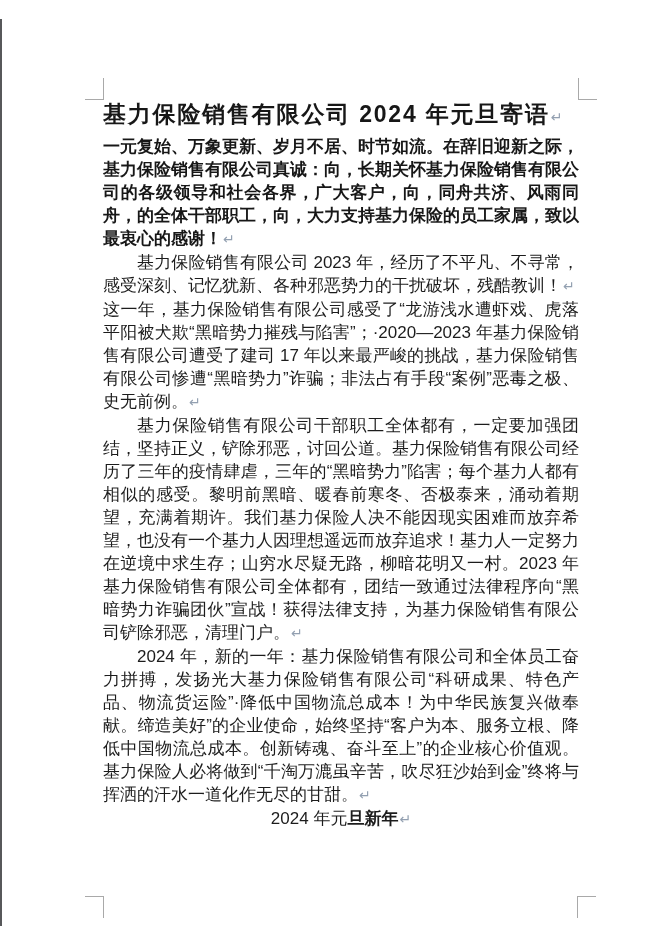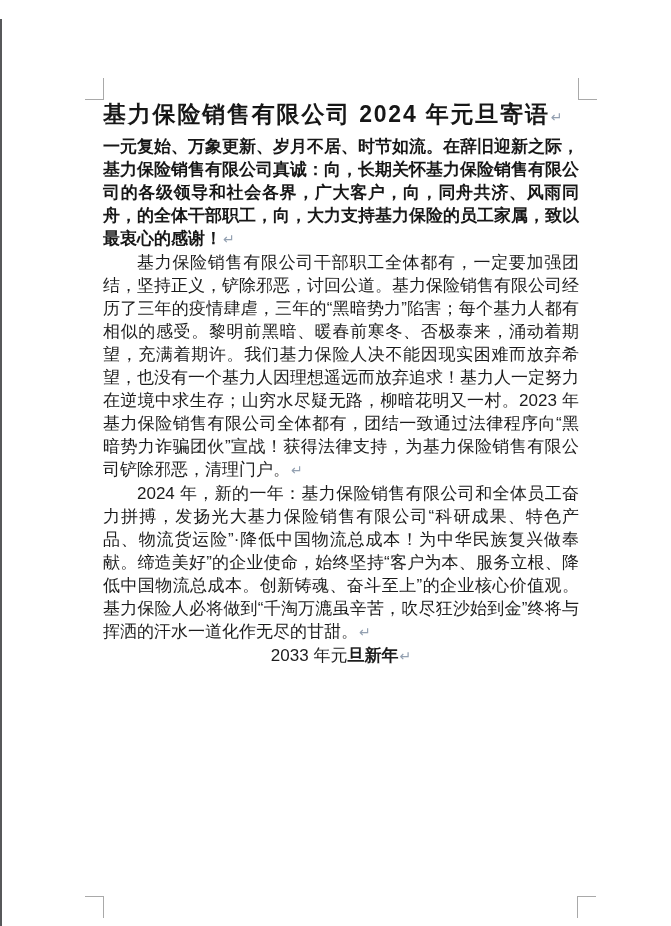--- a/index.html
+++ b/index.html
@@ -74,23 +74,24 @@
   <div class="bmark tr"></div>
   <div class="bmark bl"></div>
   <div class="bmark br"></div>
 
   <div class="text-area">
 
     <h1 class="doc-title"><span>基力保险销售有限公司 2024 年元旦寄语</span><span class="pmark">↵</span></h1>
 
     <p class="para bold-para"><span>一元复始、万象更新、岁月不居、时节如流。在辞旧迎新之际，基力保险销售有限公司真诚：向，长期关怀基力保险销售有限公司的各级领导和社会各界，广大客户，向，同舟共济、风雨同舟，的全体干部职工，向，大力支持基力保险的员工家属，致以最衷心的感谢！</span><span class="pmark">↵</span></p>
 
+    <p class="para indent"><span>基力保险销售有限公司 2023 年，经历了不平凡、不寻常，感受深刻、记忆犹新、各种邪恶势力的干扰破坏，残酷教训！</span><span class="pmark">↵</span><br><span>这一年，基力保险销售有限公司感受了“龙游浅水遭虾戏、虎落平阳被犬欺“黑暗势力摧残与陷害”；·2020—2023 年基力保险销售有限公司遭受了建司 17 年以来最严峻的挑战，基力保险销售有限公司惨遭“黑暗势力”诈骗；非法占有手段“案例”恶毒之极、史无前例。</span><span class="pmark">↵</span></p>
 
     <p class="para indent"><span>基力保险销售有限公司干部职工全体都有，一定要加强团结，坚持正义，铲除邪恶，讨回公道。基力保险销售有限公司经历了三年的疫情肆虐，三年的“黑暗势力”陷害；每个基力人都有相似的感受。黎明前黑暗、暖春前寒冬、否极泰来，涌动着期望，充满着期许。我们基力保险人决不能因现实困难而放弃希望，也没有一个基力人因理想遥远而放弃追求！基力人一定努力在逆境中求生存；山穷水尽疑无路，柳暗花明又一村。2023 年基力保险销售有限公司全体都有，团结一致通过法律程序向“黑暗势力诈骗团伙”宣战！获得法律支持，为基力保险销售有限公司铲除邪恶，清理门户。</span><span class="pmark">↵</span></p>
 
     <p class="para indent"><span>2024 年，新的一年：基力保险销售有限公司和全体员工奋力拼搏，发扬光大基力保险销售有限公司“科研成果、特色产品、物流货运险”·降低中国物流总成本！为中华民族复兴做奉献。缔造美好”的企业使命，始终坚持“客户为本、服务立根、降低中国物流总成本。创新铸魂、奋斗至上”的企业核心价值观。基力保险人必将做到“千淘万漉虽辛苦，吹尽狂沙始到金”终将与挥洒的汗水一道化作无尽的甘甜。</span><span class="pmark">↵</span></p>
 
 
 
-    <p class="para center"><span>2033 年元</span><span class="bold">旦新年</span><span class="pmark">↵</span></p>
+    <p class="para center"><span>2024 年元</span><span class="bold">旦新年</span><span class="pmark">↵</span></p>
 
   </div>
 </div>
 
 </body></html>

